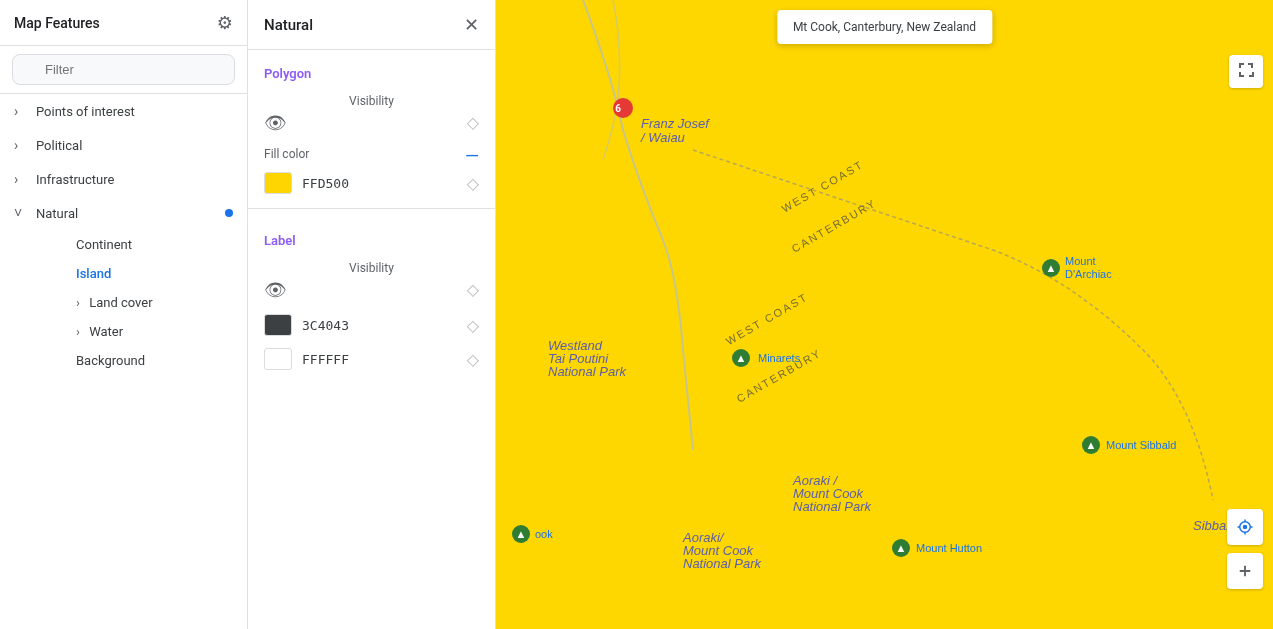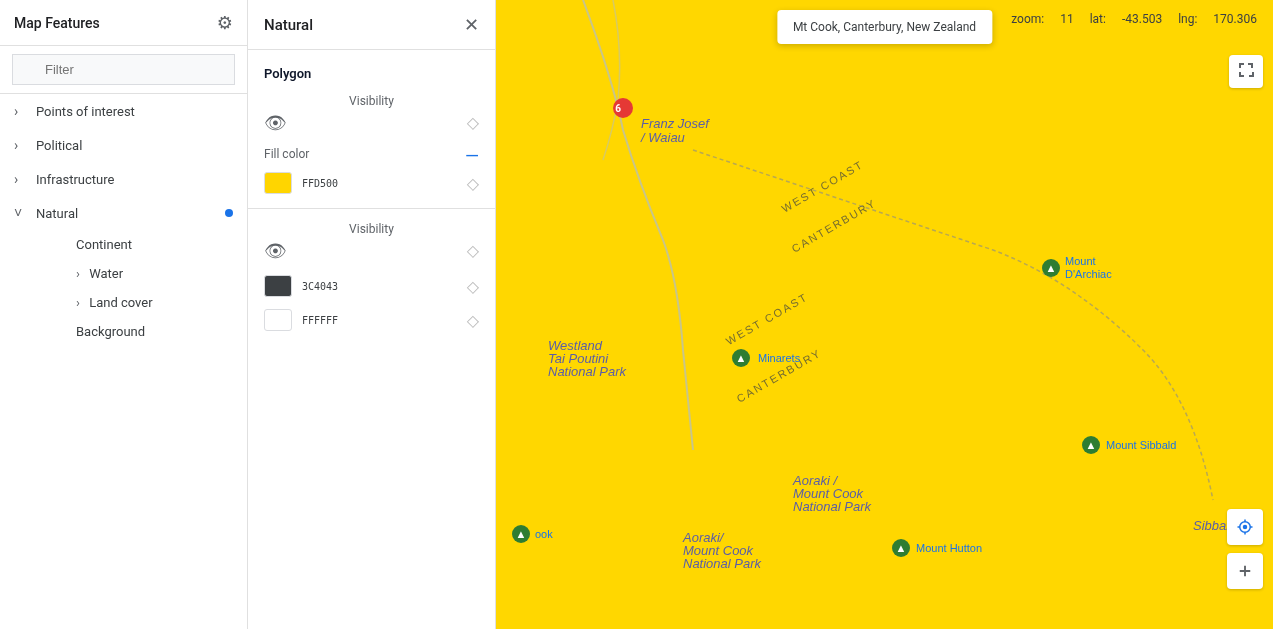--- a/index.html
+++ b/index.html
@@ -33,21 +33,21 @@
       font-size: 18px;
     }
     .filter-bar {
       padding: 8px 12px;
       border-bottom: 1px solid #e0e0e0;
     }
     .filter-input {
       width: 100%;
       padding: 7px 10px 7px 32px;
       border: 1px solid #dadce0;
-      border-radius: 0;
+      border-radius: 8px;
       font-size: 13px;
       color: #5f6368;
       background: #f8f9fa;
       outline: none;
       position: relative;
     }
     .filter-wrap {
       position: relative;
     }
     .filter-icon {
@@ -120,21 +120,21 @@
       color: #202124;
     }
     .close-btn {
       color: #5f6368;
       cursor: pointer;
       font-size: 18px;
     }
     .section-title {
       font-size: 13px;
       font-weight: 600;
-      color: #0f172a;
+      color: #8b5cf6;
       padding: 16px 16px 8px;
     }
     .field-label {
       font-size: 12px;
       color: #5f6368;
       margin-bottom: 4px;
     }
     .field-label-row {
       padding: 4px 16px 0;
       text-align: center;
@@ -163,21 +163,21 @@
     }
     .color-swatch {
       width: 28px;
       height: 22px;
       border-radius: 3px;
       border: 1px solid #dadce0;
       cursor: pointer;
       flex-shrink: 0;
     }
     .color-code {
-      font-size: 10px;
+      font-size: 13px;
       color: #3c4043;
       font-family: monospace;
     }
     .color-diamond {
       margin-left: auto;
       font-size: 16px;
       color: #bdbdbd;
       cursor: pointer;
     }
     .divider {
@@ -314,27 +314,30 @@
     </div>
     <div class="nav-item">
       <span class="chevron">˅</span>
       <span>Natural</span>
       <span class="dot"></span>
     </div>
 
     <div class="sub-item">
       <span>Continent</span>
     </div>
+    <div class="sub-item active">
+      <span>Island</span>
+    </div>
+    <div class="sub-item">
+      <span style="color:#5f6368;margin-right:6px;font-size:13px;">›</span>
+      <span>Land cover</span>
+    </div>
     <div class="sub-item">
       <span style="color:#5f6368;margin-right:6px;font-size:13px;">›</span>
       <span>Water</span>
-    </div>
-    <div class="sub-item">
-      <span style="color:#5f6368;margin-right:6px;font-size:13px;">›</span>
-      <span>Land cover</span>
     </div>
     <div class="sub-item">
       <span>Background</span>
     </div>
   </div>
 </div>
 
 <div class="panel">
   <div class="panel-header">
     <span class="panel-title">Natural</span>
@@ -358,20 +361,21 @@
     </div>
   </div>
   <div class="color-row">
     <div class="color-swatch" style="background:#FFD500;"></div>
     <span class="color-code">FFD500</span>
     <span class="color-diamond">◇</span>
   </div>
 
   <div class="divider"></div>
 
+  <div class="section-title">Label</div>
 
   <div class="field-label-row">
     <span class="field-label">Visibility</span>
   </div>
   <div class="visibility-row">
     <span class="eye-icon">👁</span>
     <span class="diamond-icon">◇</span>
   </div>
 
   <div class="color-row">
@@ -382,28 +386,20 @@
 
   <div class="color-row">
     <div class="color-swatch" style="background:#FFFFFF;"></div>
     <span class="color-code">FFFFFF</span>
     <span class="color-diamond">◇</span>
   </div>
 </div>
 
 <div class="map-area">
 
-  <div class="map-topbar">
-    <span>zoom:</span>
-    <span>11</span>
-    <span>lat:</span>
-    <span>-43.503</span>
-    <span>lng:</span>
-    <span>170.306</span>
-  </div>
 
   <div class="map-search">
     <span>Mt Cook, Canterbury, New Zealand</span>
   </div>
 
   <div class="map-fullscreen" style="top:55px;">
     <svg width="18" height="18" viewBox="0 0 18 18" fill="none">
       <path d="M2 2h5v2H4v3H2V2zm9 0h5v5h-2V4h-3V2zM2 11h2v3h3v2H2v-5zm13 3h-3v2h5v-5h-2v3z" fill="#5f6368"></path>
     </svg>
   </div>

